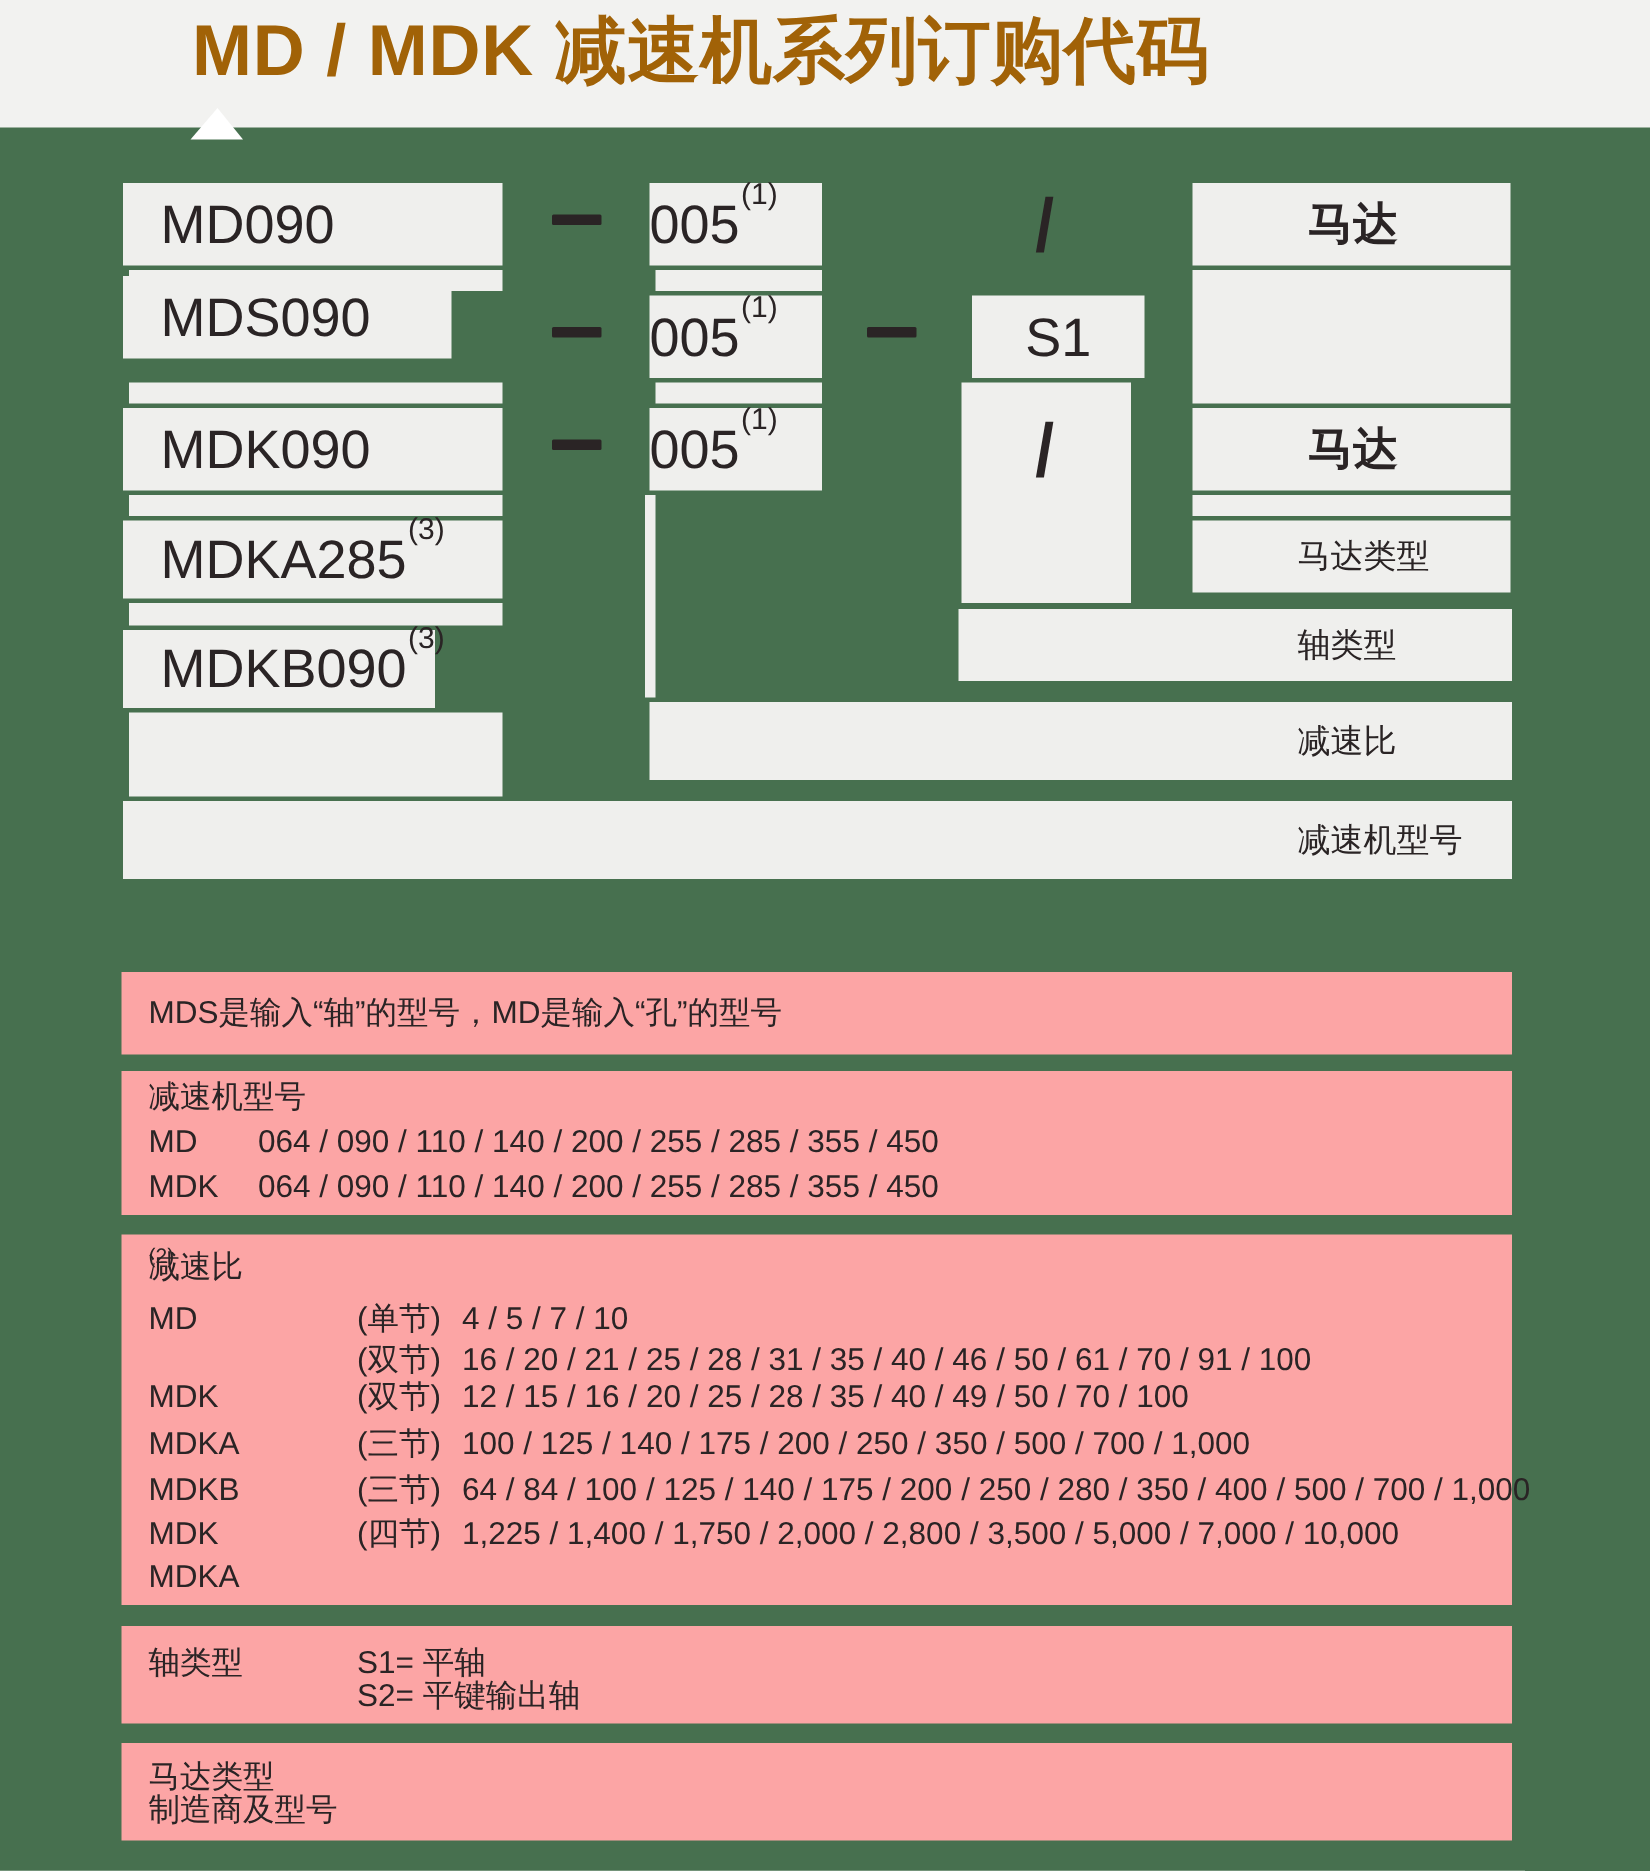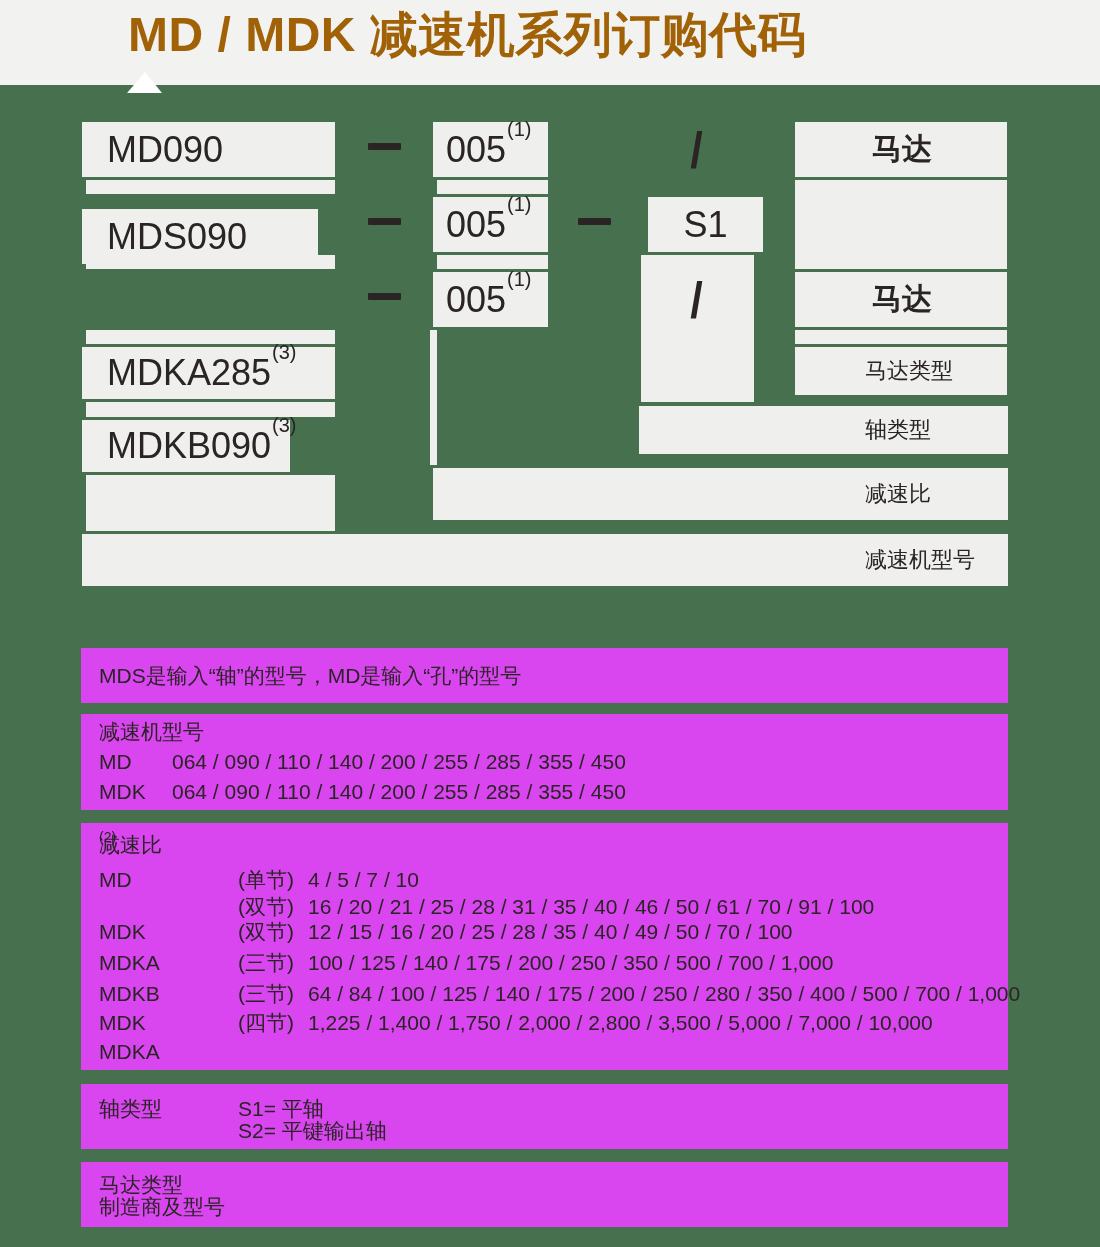--- a/index.html
+++ b/index.html
@@ -7,47 +7,50 @@
   .page{position:relative;width:1100px;height:1247px;background:#47704f;overflow:hidden;}
   .header-band{position:absolute;left:0;top:0;width:1100px;height:85px;background:#f2f2f0;}
   .title{position:absolute;left:128px;top:10px;margin:0;font-size:48px;line-height:50px;
          font-weight:800;color:#a16207;letter-spacing:0.5px;white-space:nowrap;}
   .triangle{position:absolute;left:127px;top:72px;width:0;height:0;
             border-left:18px solid transparent;border-right:17px solid transparent;
             border-bottom:21px solid #ffffff;}
   .box{position:absolute;background:#efefed;display:flex;align-items:center;color:#2a2425;}
   .strip{position:absolute;background:#efefed;}
   .code-text{font-size:36px;font-weight:400;padding-left:25px;white-space:nowrap;}
-  .ratio-text{font-size:36px;font-weight:400;padding-left:13px;white-space:nowrap;}
+  .ratio-text{font-size:36px;font-weight:400;white-space:nowrap;}
   .center-text{width:100%;text-align:center;font-size:36px;font-weight:400;}
   sup.big{font-size:20px;position:relative;top:-13px;margin-left:1px;}
   .dash{position:absolute;background:#2a2425;width:33px;height:7px;border-radius:1px;}
   .slash-cell{position:absolute;display:flex;align-items:center;justify-content:center;
               font-size:50px;font-weight:600;color:#2a2425;transform:scaleX(0.9);}
   .motor-big{font-size:30px;font-weight:700;padding-left:77px;white-space:nowrap;}
   .label-sm{font-size:22px;font-weight:400;white-space:nowrap;}
-  .panel{position:absolute;background:#d946ef;color:#2a2425;}
+  .panel{position:absolute;background:#fca5a5;color:#2a2425;}
   .panel span{position:absolute;font-size:21px;line-height:21px;white-space:nowrap;}
   sup.small{font-size:14px;position:relative;top:-7px;}
 </style>
 </head>
 <body>
 
 <div class="page">
 
   <div class="header-band">
     <h1 class="title">MD / MDK 减速机系列订购代码</h1>
   </div>
   <div class="triangle"></div>
 
   <div class="box" style="left:82px;top:122px;width:253px;height:55px">
     <span class="code-text"><span>MD090</span><sup class="big"></sup></span>
   </div>
-  <div class="box" style="left:82px;top:209px;width:236px;height:55px">
+  <div class="box" style="left:82px;top:184px;width:219px;height:55px">
     <span class="code-text"><span>MDS090</span><sup class="big"></sup></span>
+  </div>
+  <div class="box" style="left:82px;top:272px;width:253px;height:55px">
+    <span class="code-text"><span>MDK090</span><sup class="big"></sup></span>
   </div>
   <div class="box" style="left:82px;top:347px;width:253px;height:52px">
     <span class="code-text"><span>MDKA285</span><sup class="big">(3)</sup></span>
   </div>
   <div class="box" style="left:82px;top:420px;width:208px;height:52px">
     <span class="code-text"><span>MDKB090</span><sup class="big">(3)</sup></span>
   </div>
 
   <div class="strip" style="left:86px;top:180px;width:249px;height:14px"></div>
   <div class="strip" style="left:86px;top:255px;width:249px;height:14px"></div>

